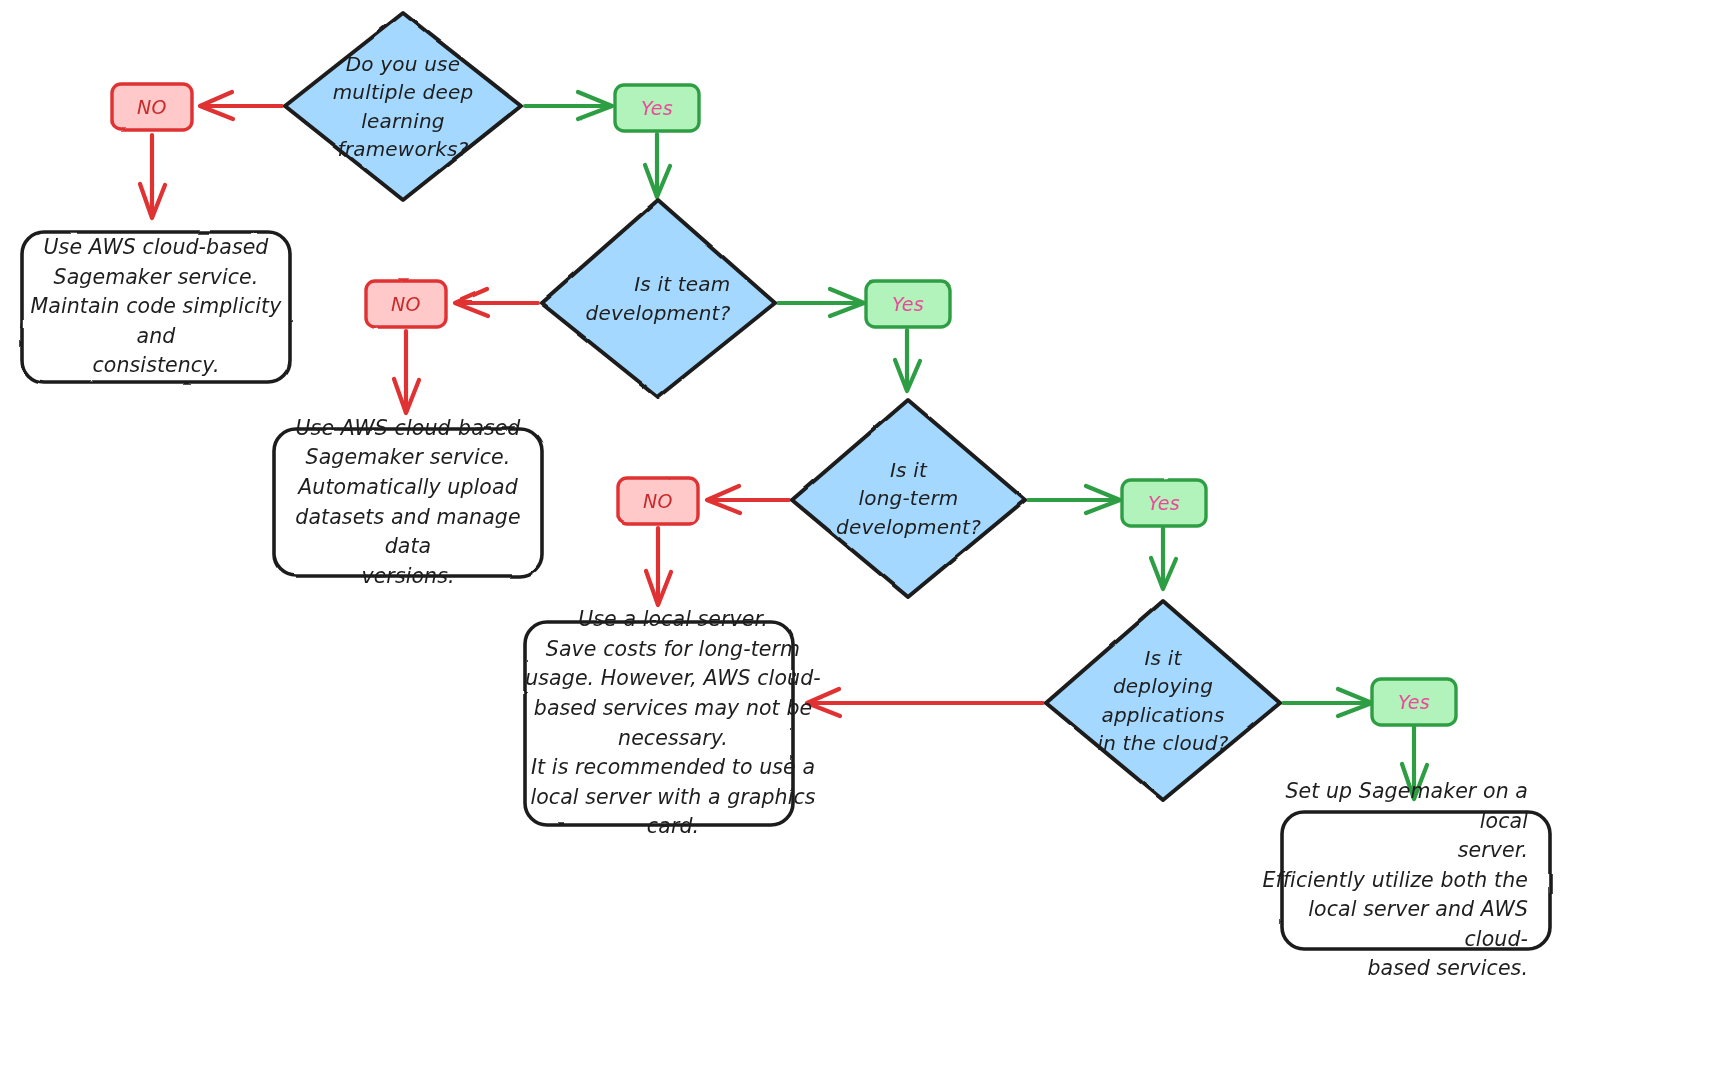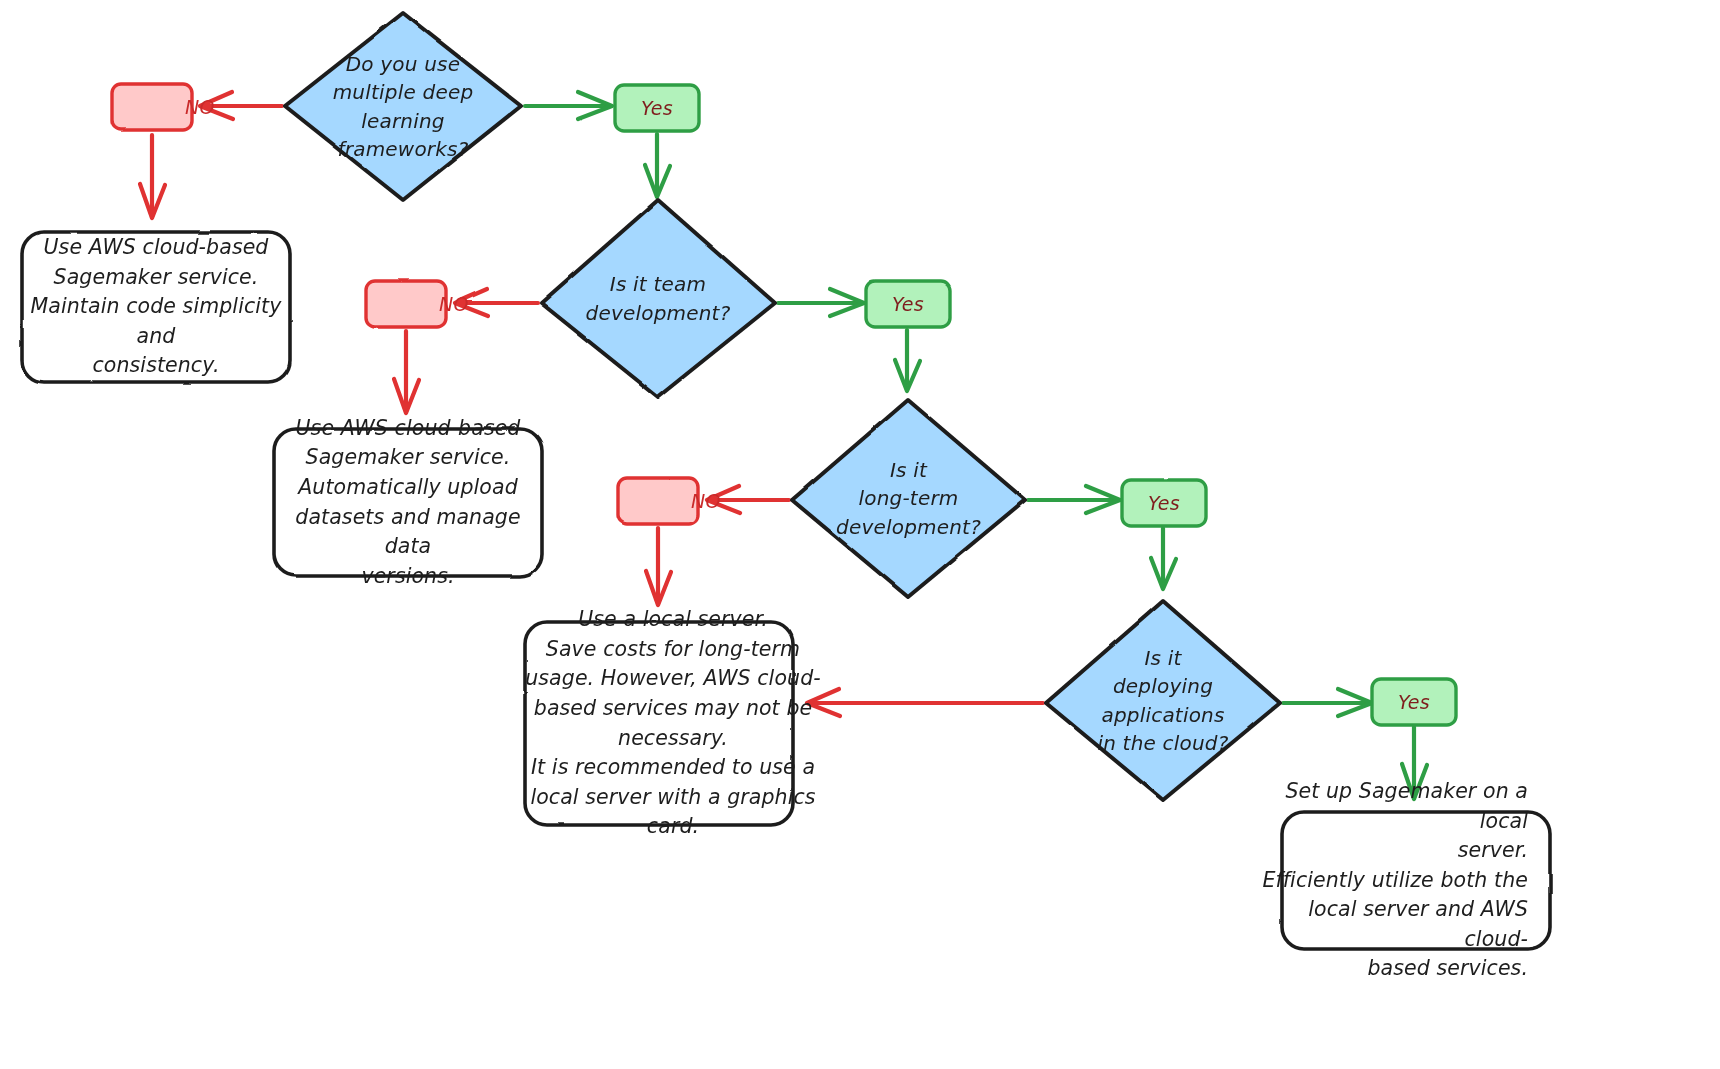--- a/index.html
+++ b/index.html
@@ -44,22 +44,22 @@
     font-size: 20.5px;
     line-height: 1.44;
     letter-spacing: 0.1px;
     border-radius: 29px;
   }
   
   .pill-label {
     font-size: 19px;
     letter-spacing: 0.3px;
   }
-  .pill-label.yes { color: #7f1d1d; }
-  .pill-label.no  { color: #c92a2a; padding-left: 48px; }
+  .pill-label.yes { color: #ec4899; }
+  .pill-label.no  { color: #c92a2a; }
 </style>
 </head>
 <body>
 
 <svg id="canvas" viewBox="0 0 1720 1069" xmlns="http://www.w3.org/2000/svg">
   <defs>
     <filter id="rough" x="-10%" y="-10%" width="120%" height="120%">
       <feTurbulence type="fractalNoise" baseFrequency="0.022" numOctaves="3" seed="7" result="n"></feTurbulence>
       <feDisplacementMap in="SourceGraphic" in2="n" scale="2.1" xChannelSelector="R" yChannelSelector="G"></feDisplacementMap>
     </filter>
@@ -176,21 +176,21 @@
     <rect x="274" y="429" width="268" height="147" rx="22" fill="#ffffff" stroke="#1e1e1e" stroke-width="3.6"></rect>
     <rect x="525" y="622" width="268" height="203" rx="22" fill="#ffffff" stroke="#1e1e1e" stroke-width="3.6"></rect>
     <rect x="1282" y="812" width="268" height="137" rx="22" fill="#ffffff" stroke="#1e1e1e" stroke-width="3.6"></rect>
   </g>
 </svg>
 
 <div class="node-text decision-label" style="left:285px; top:13px; width:236px; height:187px;">Do you use
 multiple deep
 learning
 frameworks?</div>
-<div class="node-text decision-label" style="left:541px; top:200px; width:234px; height:197px;">Is it team
+<div class="node-text decision-label" style="left:541px; top:200px; width:234px; height:197px;text-align:right;">Is it team
 development?</div>
 <div class="node-text decision-label" style="left:792px; top:400px; width:233px; height:197px;">Is it
 long-term
 development?</div>
 <div class="node-text decision-label" style="left:1046px; top:601px; width:234px; height:199px;">Is it
 deploying
 applications
 in the cloud?</div>
 
 <div class="node-text pill-label no" style="left:112px; top:84px; width:80px; height:46px;">NO</div>

